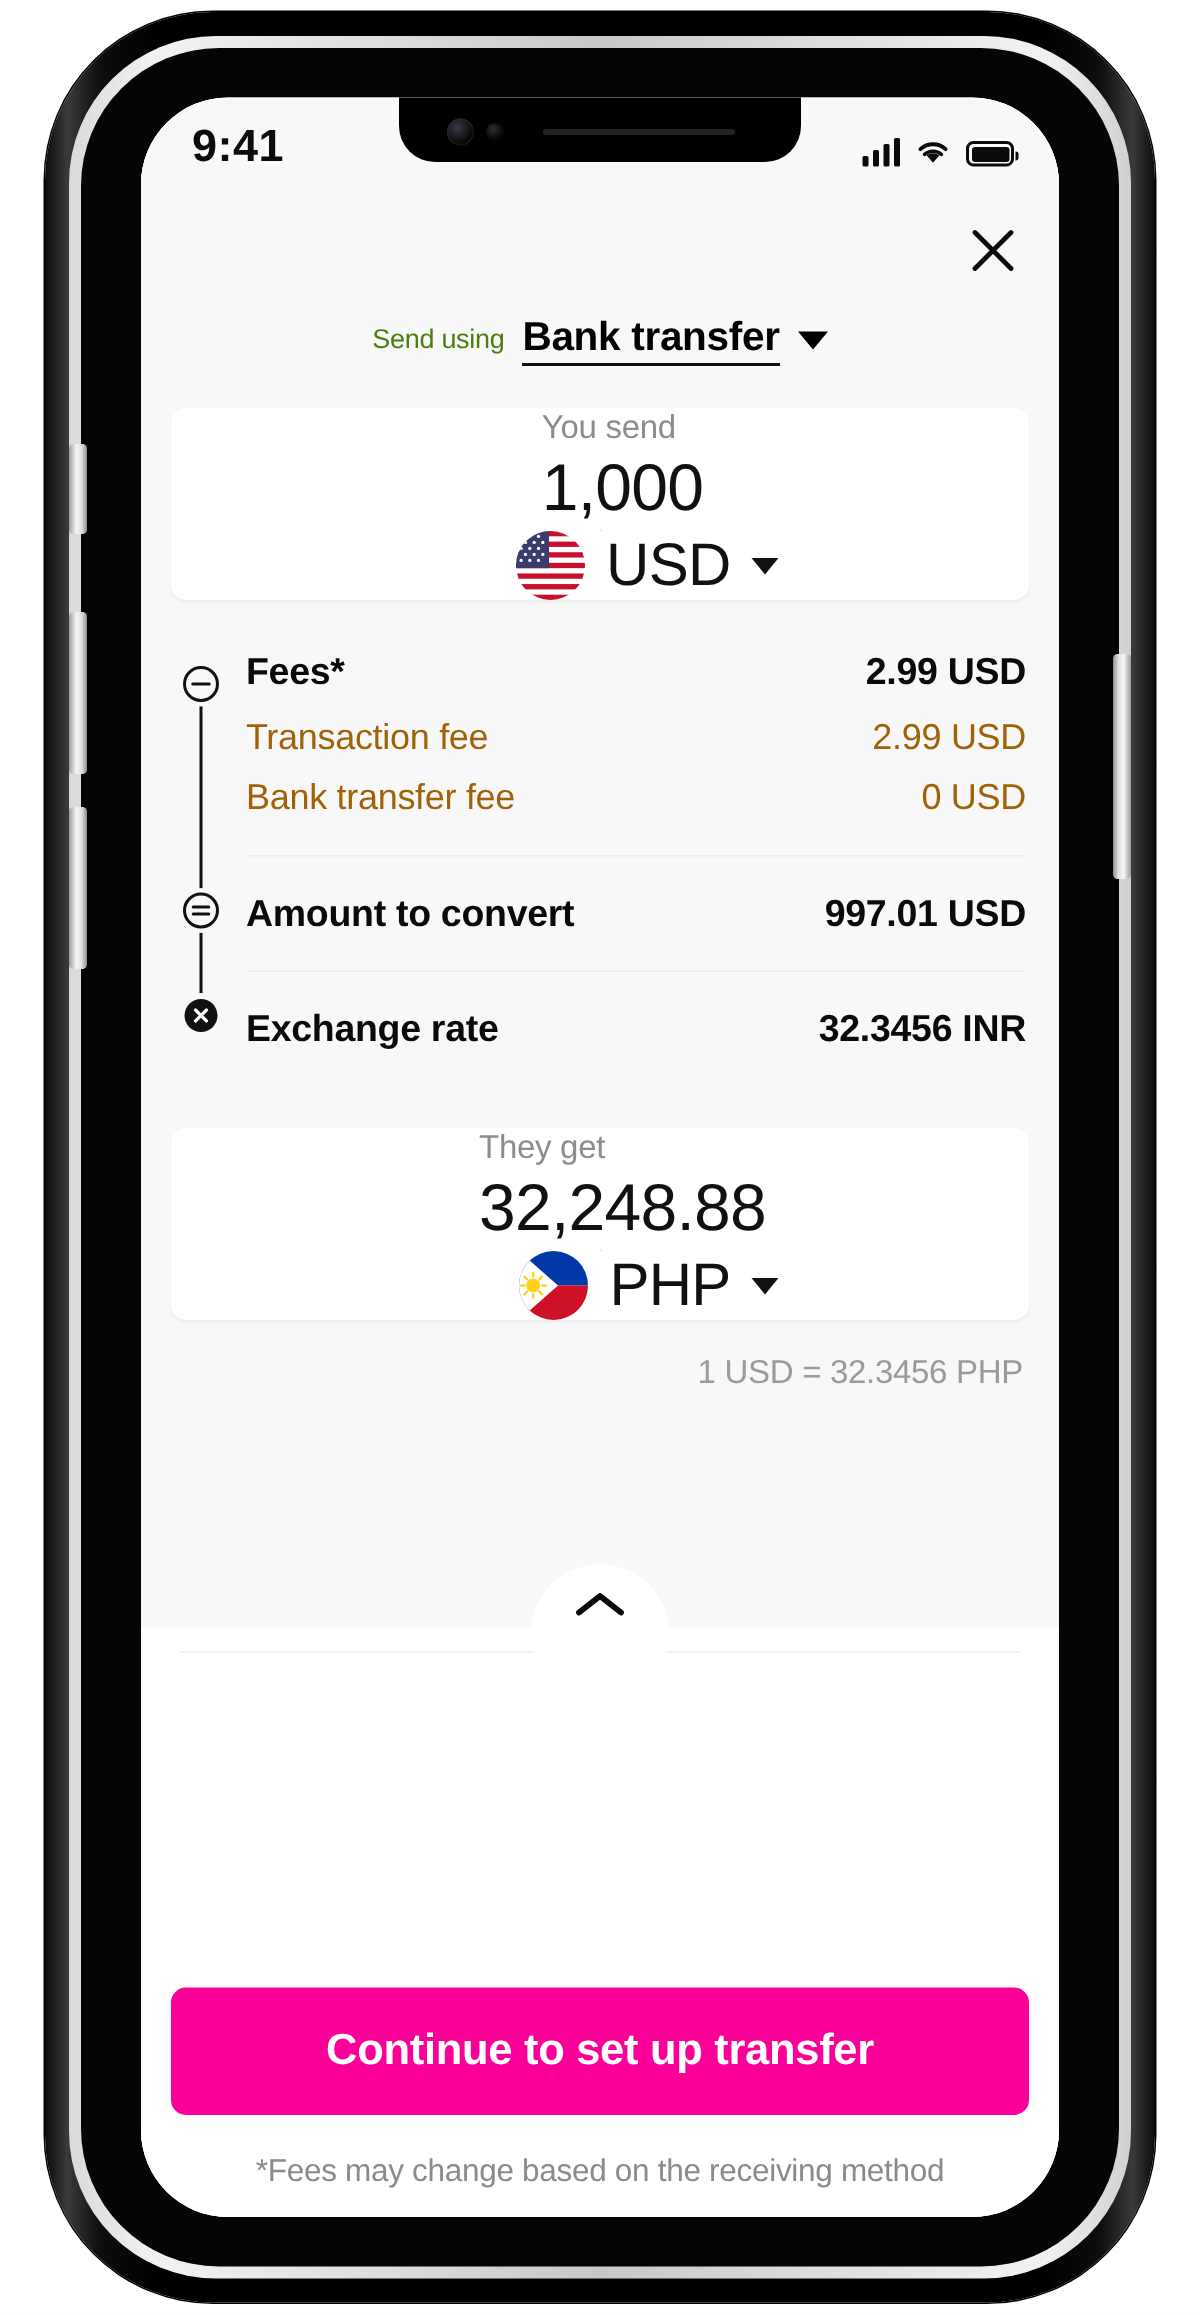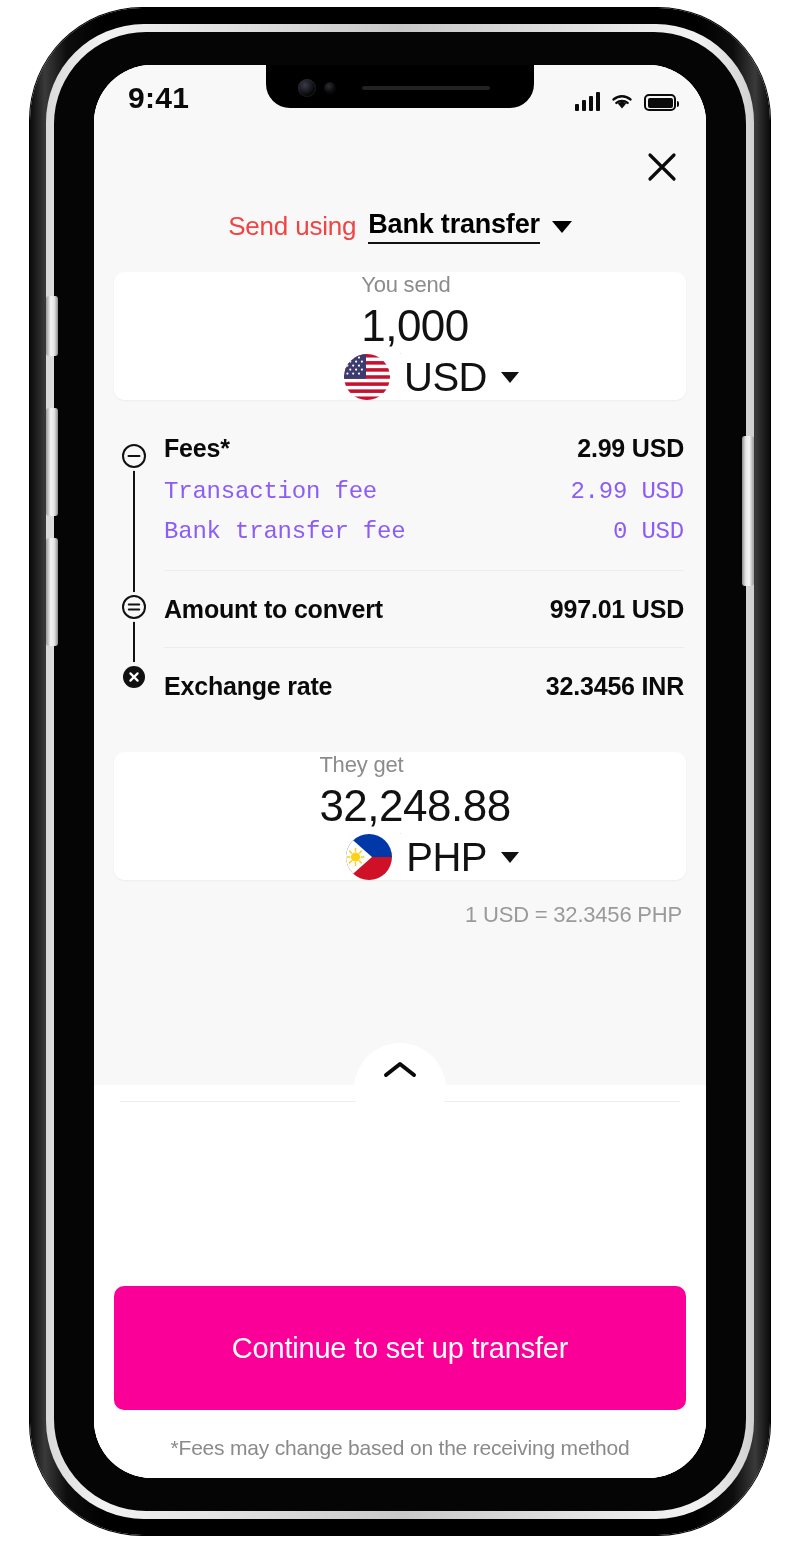--- a/index.html
+++ b/index.html
@@ -78,21 +78,21 @@
   .batt::after{content:"";position:absolute;right:-5px;top:5px;width:2.5px;height:6px;background:#0b0b0b;border-radius:0 2px 2px 0;}
   .batt b { display:block; width:100%; height:100%; background:#0b0b0b; border-radius:2px; }
 
   
   .close-row { position:relative; height:66px; }
   .close-btn { position:absolute; right:22px; top:8px; width:44px; height:44px; cursor:pointer;
                display:flex; align-items:center; justify-content:center; }
 
   
   .send-using { display:flex; align-items:center; justify-content:center; gap:12px; padding-top:6px; }
-  .su-label { font-size:26px; color:#ef4444; letter-spacing:-0.2px; }
+  .su-label { font-size:18px; color:#4d7c0f; letter-spacing:-0.2px; }
   .su-value { font-size:27px; font-weight:700; color:#000; border-bottom:2.5px solid #111; padding-bottom:2px; cursor:pointer; letter-spacing:-0.2px; }
   .caret { width:0;height:0;border-left:10px solid transparent;border-right:10px solid transparent;border-top:12px solid #000; }
 
   
   .card { margin:28px 20px 0; background:#fff; border-radius:10px; height:128px;
           display:flex; align-items:center; box-shadow:0 1px 2px rgba(0,0,0,.05);flex-direction:column; }
   .card-left { flex:1; padding-left:30px; }
   .card-label { font-size:22px; color:#8c8c8c; letter-spacing:-0.2px; }
   .card-amount { font-size:44px; color:#111; letter-spacing:-0.5px; line-height:1.25; font-weight:400; }
   .card-sep { width:1px; height:74px; background:#e3e3e3; }
@@ -103,41 +103,41 @@
 
   
   .breakdown { margin:34px 22px 0; position:relative; padding-left:48px; }
   .rail { position:absolute; left:17px; top:22px; width:2px; height:222px; background:#111; }
   .op { position:absolute; left:3px; width:30px; height:30px; border-radius:50%; background:#f8f8f8;
         display:flex; align-items:center; justify-content:center; }
   .op.o1 { top:7px; } .op.o2 { top:158px; } .op.o3 { top:228px; }
 
   .row { display:flex; justify-content:space-between; align-items:baseline; }
   .row.main { font-size:25px; font-weight:700; color:#0a0a0a; letter-spacing:-0.2px; height:44px; }
-  .row.sub  { font-size:24px; color:#8b5cf6; letter-spacing:-0.2px; height:40px;font-family:Liberation Mono, monospace; }
+  .row.sub  { font-size:24px; color:#a16207; letter-spacing:-0.2px; height:40px; }
   .hr { height:1px; background:#ececec; margin:12px 0; }
   .row.total { font-size:25px; font-weight:700; color:#0a0a0a; letter-spacing:-0.2px; height:52px; align-items:center; }
 
   
   .rate-note { text-align:right; padding:22px 24px 0; font-size:22px; color:#9a9a9a; letter-spacing:-0.2px; }
 
   
   .earn-wrap { position:absolute; left:0; top:1020px; width:100%; height:96px; background:#fff; }
   .earn-notch { position:absolute; left:50%; transform:translateX(-50%); top:-42px; width:92px; height:92px;
                 background:#fff; border-radius:50%; display:flex; align-items:flex-start; justify-content:center;
                 padding-top:14px; cursor:pointer; }
   .earn-row { display:flex; align-items:center; padding:22px 26px 0; }
   .earn-label { font-size:26px; color:#4a4a4a; margin-left:22px; letter-spacing:-0.2px; }
   .earn-value { margin-left:auto; font-size:25px; font-weight:700; color:#0a0a0a; letter-spacing:-0.2px; }
   .earn-divider { margin:16px 26px 0; height:1px; background:#ededed; }
 
   
   .cta-wrap { position:absolute; left:0; bottom:0; width:100%; padding:0 20px 18px; background:#fff; }
-  .cta { height:124px; background:#FA0098; border-radius:10px; display:flex; align-items:center;
-         justify-content:center; color:#fff; font-size:29px; font-weight:400; letter-spacing:-0.2px; cursor:pointer; }
+  .cta { height:85px; background:#FA0098; border-radius:10px; display:flex; align-items:center;
+         justify-content:center; color:#fff; font-size:29px; font-weight:700; letter-spacing:-0.2px; cursor:pointer; }
   .disclaimer { text-align:center; font-size:21px; color:#8a8a8a; padding-top:26px; letter-spacing:-0.2px; }
 </style>
 </head>
 <body>
 
 <div class="stage">
   <div class="phone">
     <div class="phone-inner"></div>
     <div class="phone-bezel"></div>
 

